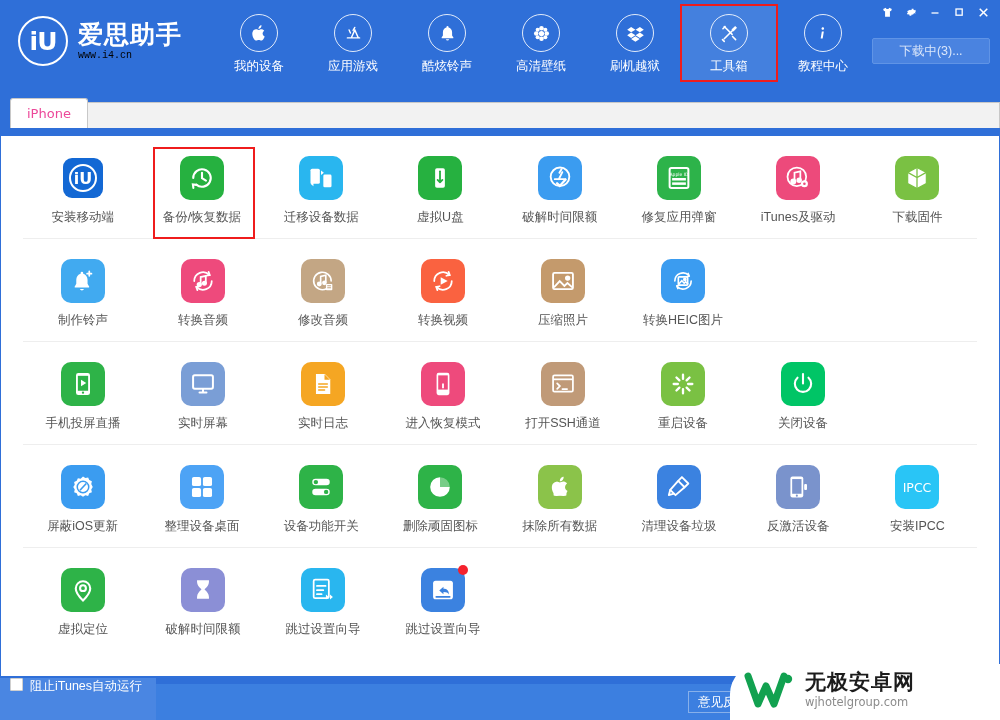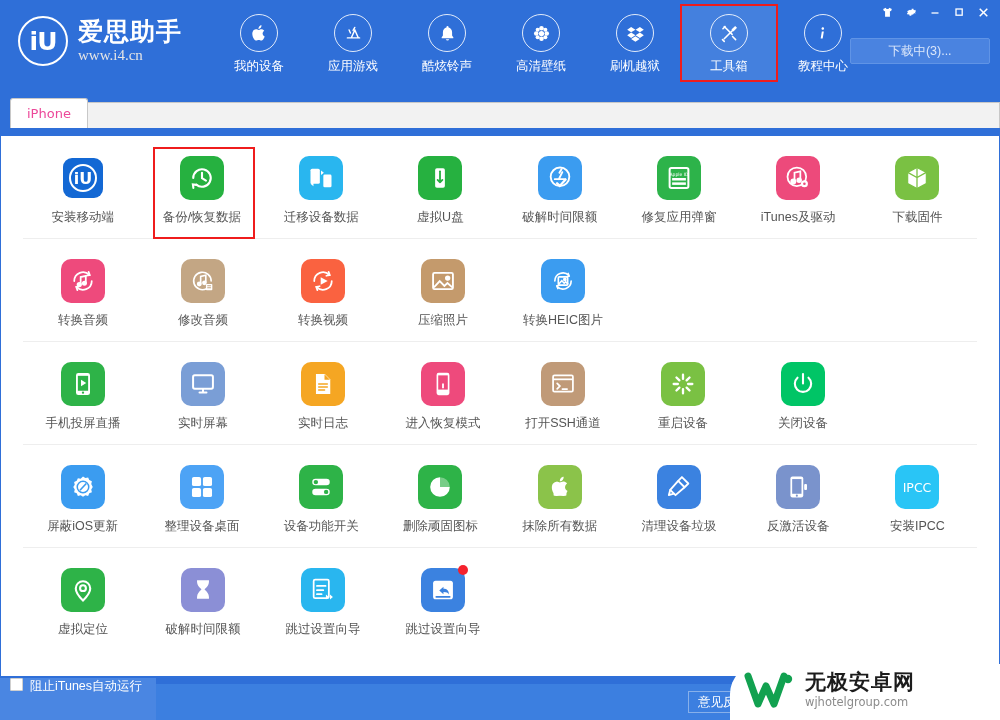--- a/index.html
+++ b/index.html
@@ -48,24 +48,24 @@
     letter-spacing: -1px;
   }
   .brand-text { display: flex; flex-direction: column; line-height: 1; }
   .brand-name {
     color: #ffffff;
     font-size: 25px;
     font-weight: bold;
     letter-spacing: 1px;
   }
   .brand-url {
-    color: #e5e5e5;
-    font-size: 15px;
+    color: #000000;
+    font-size: 10px;
     margin-top: 4px;
-    font-family: Liberation Serif, serif;
+    font-family: Liberation Mono, monospace;
   }
 
   .nav {
     display: flex;
     margin-left: 30px;
     margin-top: 6px;
     align-items: flex-start;
   }
   .nav-item {
     width: 94px;
@@ -104,21 +104,21 @@
   .win-btn {
     width: 22px; height: 18px;
     display: flex; align-items: center; justify-content: center;
     color: #ffffff;
     cursor: pointer;
   }
 
   .download-btn {
     position: absolute;
     right: 10px; top: 38px;
-    width: 140px; height: 26px;
+    width: 118px; height: 26px;
     background: #4a83e0;
     border: 1px solid #6094e6;
     border-radius: 2px;
     color: #dbe7fa;
     font-size: 12.5px;
     display: flex; align-items: center; justify-content: center;
     cursor: pointer;
   }
 
   
@@ -511,20 +511,30 @@
           <svg width="28" height="28" viewBox="0 0 24 24" fill="#fff" stroke="#7ac143" stroke-width="1">
               <path d="M12 3l8 4.2v9.6L12 21l-8-4.2V7.2z"></path>
               <path d="M12 3v18M4 7.2l8 4.4 8-4.4" fill="none" stroke="#7ac143" stroke-width="1.1"></path>
             </svg>
         </div>
         <div class="tool-label">下载固件</div>
       </div>
     </div>
 
     <div class="tool-row">
+      <div class="tool">
+        <div class="tool-icon" style="background:#41aaf0;">
+          <svg width="26" height="26" viewBox="0 0 24 24" fill="#fff">
+              <path d="M11 3.5a1.2 1.2 0 00-1.2 1.2v.6C7.4 6 5.8 8.2 5.8 10.8v3.8L4.4 17a.6.6 0 00.5 1h12.2a.6.6 0 00.5-1l-1.4-2.4v-3.8c0-2.6-1.6-4.8-4-5.5v-.6A1.2 1.2 0 0011 3.5z"></path>
+              <path d="M9.1 19.4a2 2 0 003.8 0z"></path>
+              <path d="M17.8 3.2v4M15.8 5.2h4" stroke="#fff" stroke-width="1.6" stroke-linecap="round"></path>
+            </svg>
+        </div>
+        <div class="tool-label">制作铃声</div>
+      </div>
 
       <div class="tool">
         <div class="tool-icon" style="background:#ee4a7c;">
           <svg width="28" height="28" viewBox="0 0 24 24" fill="none" stroke="#fff" stroke-width="1.5" stroke-linecap="round">
               <path d="M4.5 12a7.5 7.5 0 0113-5.1M19.5 12a7.5 7.5 0 01-13 5.1"></path>
               <path d="M16.8 4.2l1 2.8-2.9.5M7.2 19.8l-1-2.8 2.9-.5"></path>
               <path d="M10 15V8.6l4.4-1V14"></path>
               <circle cx="8.8" cy="15" r="1.5" fill="#fff"></circle>
               <circle cx="13.2" cy="14" r="1.4" fill="#fff"></circle>
             </svg>

